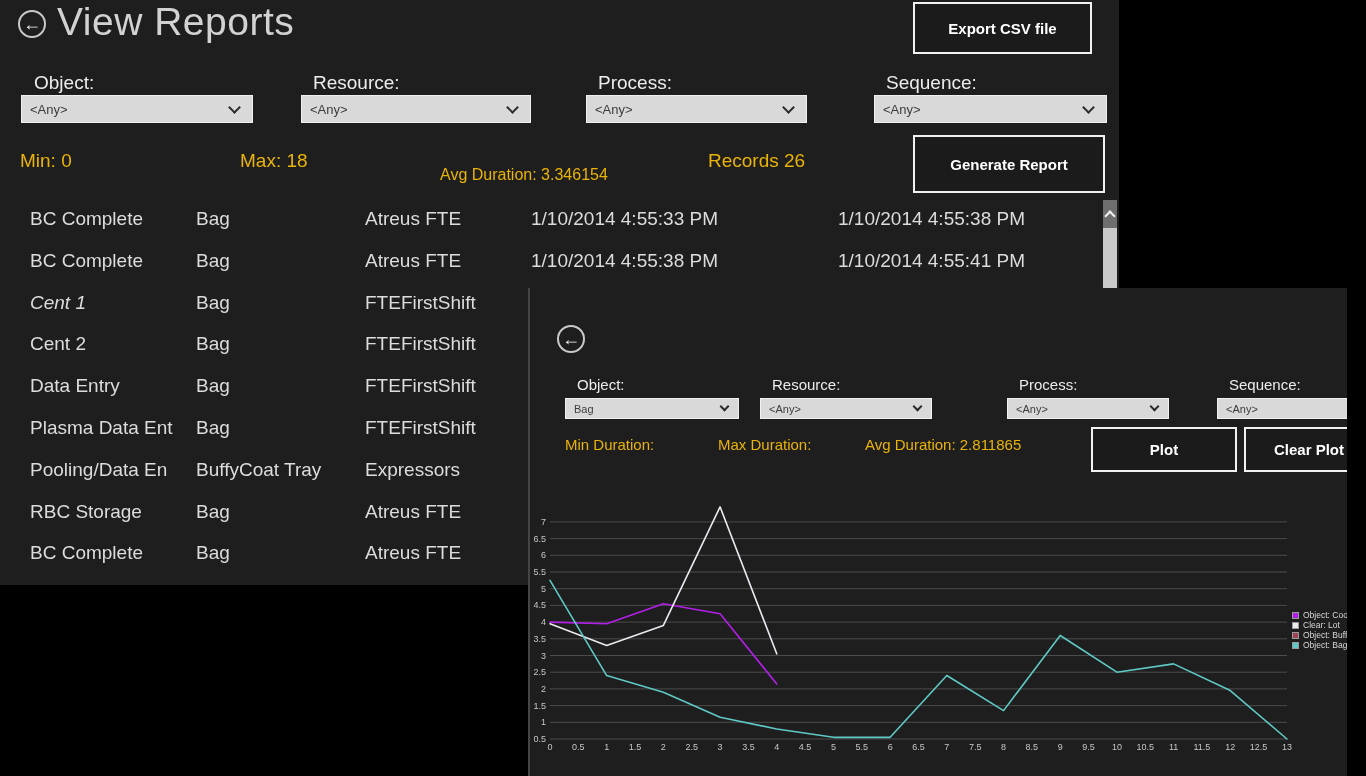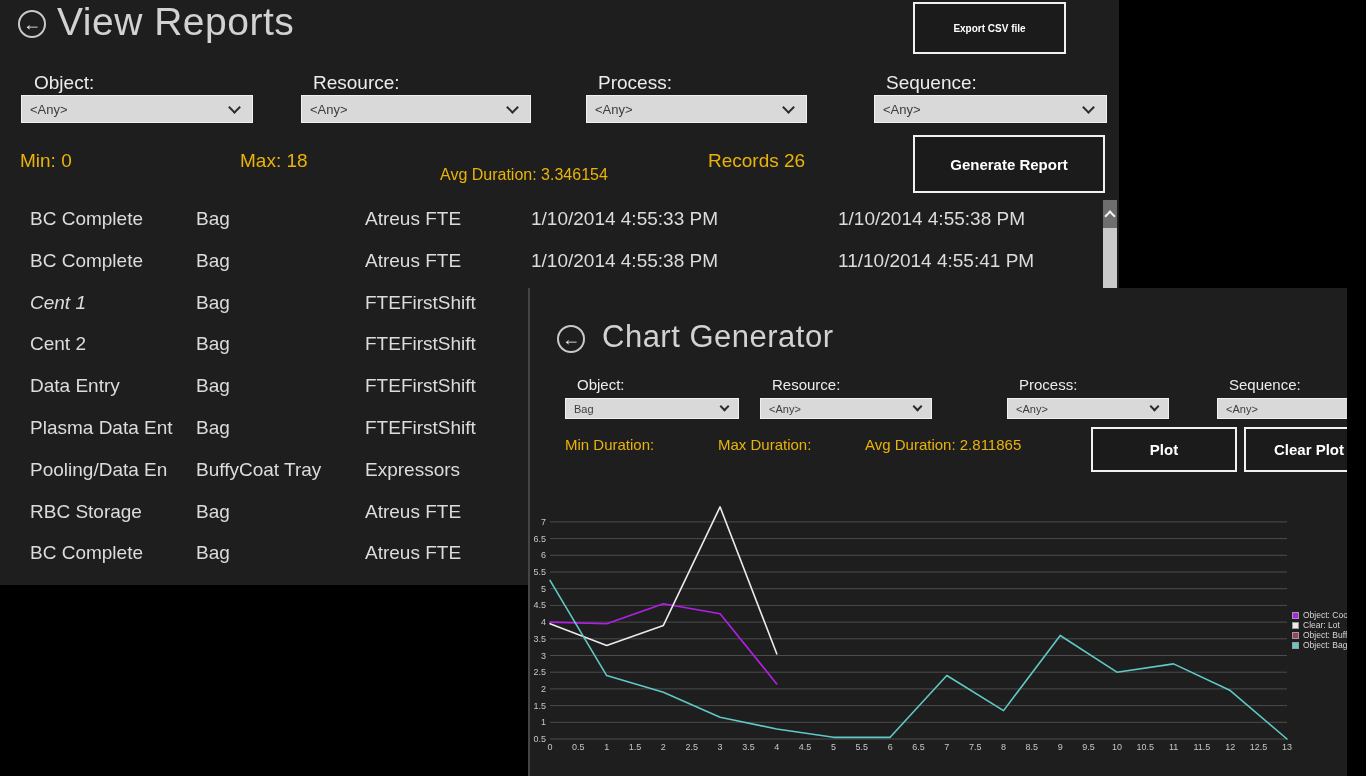--- a/index.html
+++ b/index.html
@@ -46,21 +46,21 @@
 </style>
 </head>
 <body>
 
 <div class="win" id="vr-win">
   <div class="backbtn" style="left:18px;top:10px;">
     <span>←</span>
   </div>
   <div class="title" style="left:57px;top:-6px;font-size:39px;line-height:56px;">View Reports</div>
 
-  <div class="btn" style="left:913px;top:2px;width:153px;height:52px;font-size:10px;">
+  <div class="btn" style="left:913px;top:2px;width:179px;height:52px;font-size:15px;">
     <span>Export CSV file</span>
   </div>
 
   <div class="flabel" style="left:22px;top:72px;font-size:19px;">Object:</div>
   <div class="dd" style="left:21px;top:95px;width:232px;height:28px;font-size:13px;">
     <span class="val">&lt;Any&gt;</span>
     <span class="chev"></span>
   </div>
 
   <div class="flabel" style="left:301px;top:72px;font-size:19px;">Resource:</div>
@@ -96,21 +96,21 @@
         <span class="tcell" style="left: 196px;">Bag</span>
         <span class="tcell" style="left: 365px;">Atreus FTE</span>
         <span class="tcell" style="left: 531px;">1/10/2014 4:55:33 PM</span>
         <span class="tcell" style="left: 838px;">1/10/2014 4:55:38 PM</span>
       </div>
       <div class="trow" style="top: 247.8px;">
         <span class="tcell" style="left: 30px;">BC Complete</span>
         <span class="tcell" style="left: 196px;">Bag</span>
         <span class="tcell" style="left: 365px;">Atreus FTE</span>
         <span class="tcell" style="left: 531px;">1/10/2014 4:55:38 PM</span>
-        <span class="tcell" style="left: 838px;">11/10/2014 4:55:41 PM</span>
+        <span class="tcell" style="left: 838px;">1/10/2014 4:55:41 PM</span>
       </div>
       <div class="trow" style="top: 289.6px;">
         <span class="tcell" style="left: 30px; font-style: italic;">Cent 1</span>
         <span class="tcell" style="left: 196px;">Bag</span>
         <span class="tcell" style="left: 365px;">FTEFirstShift</span>
       </div>
       <div class="trow" style="top: 331.4px;">
         <span class="tcell" style="left: 30px;">Cent 2</span>
         <span class="tcell" style="left: 196px;">Bag</span>
         <span class="tcell" style="left: 365px;">FTEFirstShift</span>
@@ -145,21 +145,20 @@
   <div id="vr-sb-up">
     <span class="chev-up"></span>
   </div>
   <div id="vr-sb-thumb"></div>
 </div>
 
 <div class="win" id="cg-win">
   <div class="backbtn" style="left:27px;top:37px;">
     <span>←</span>
   </div>
-  <div class="title" style="left:72px;top:26px;font-size:31px;line-height:46px;">Chart Generator</div>
 
   <div class="flabel" style="left:35px;top:88px;font-size:15px;">Object:</div>
   <div class="dd" style="left:35px;top:110px;width:174px;height:21px;font-size:11px;">
     <span class="val">Bag</span>
     <span class="chev" style="width:5px;height:5px;margin-right:10px;"></span>
   </div>
 
   <div class="flabel" style="left:230px;top:88px;font-size:15px;">Resource:</div>
   <div class="dd" style="left:230px;top:110px;width:172px;height:21px;font-size:11px;">
     <span class="val">&lt;Any&gt;</span>

